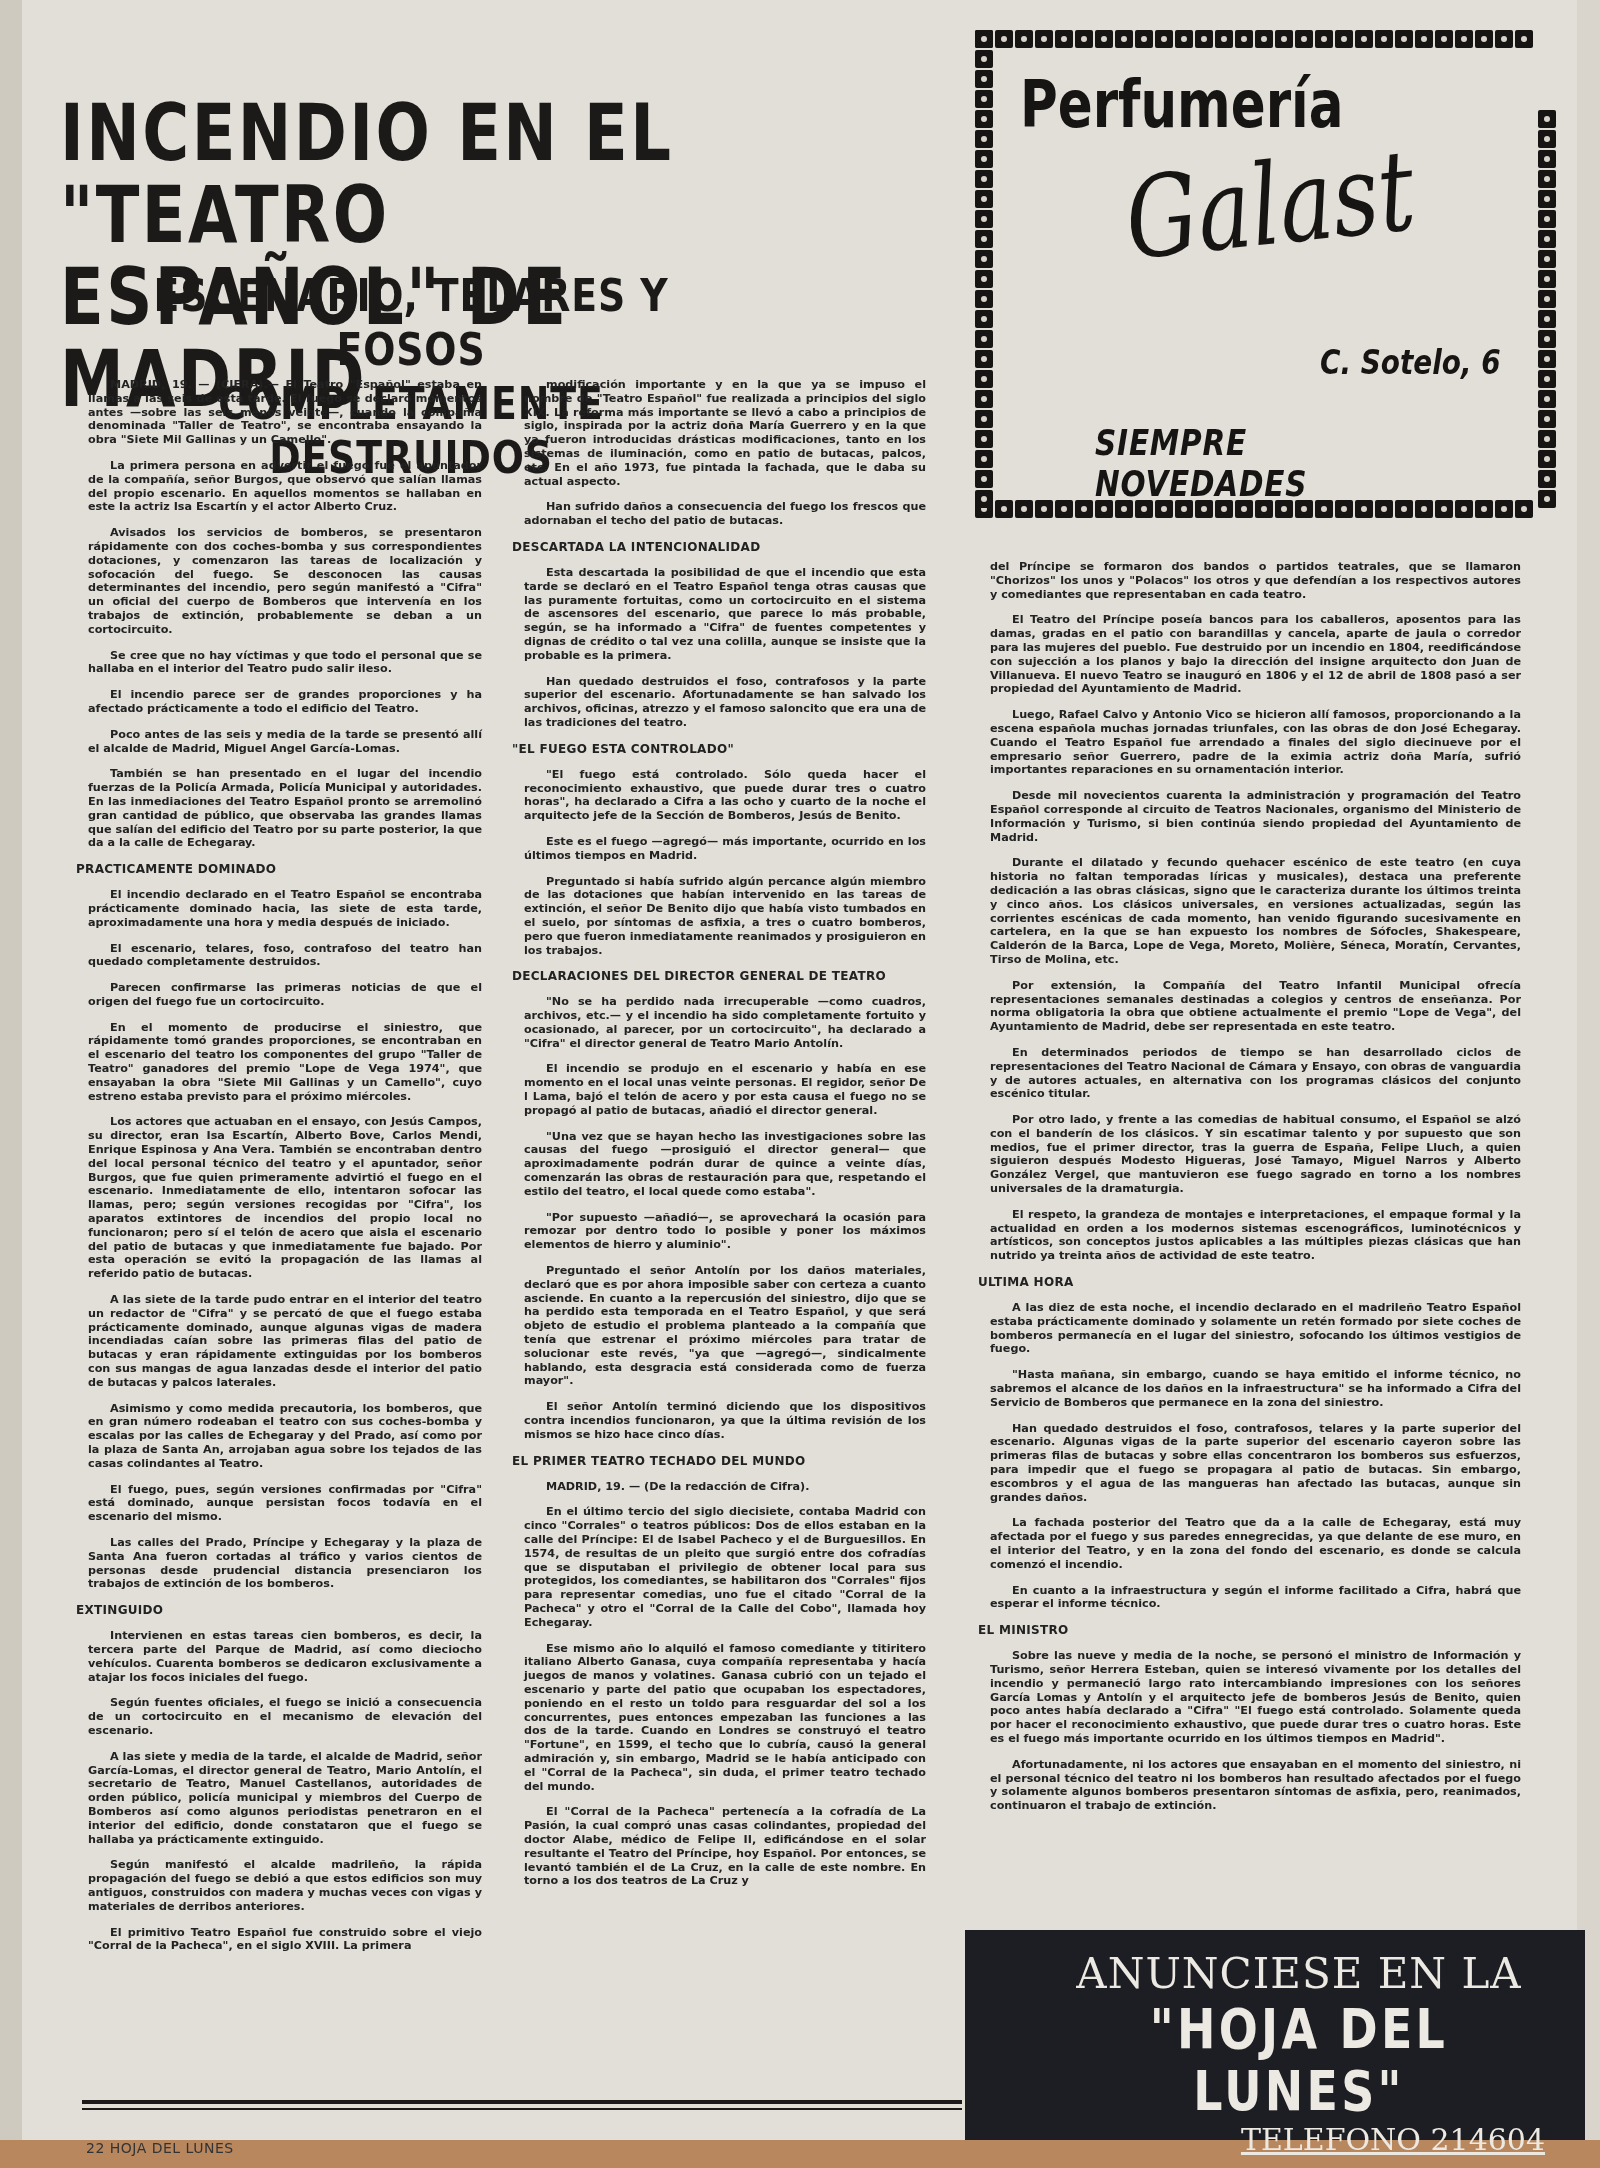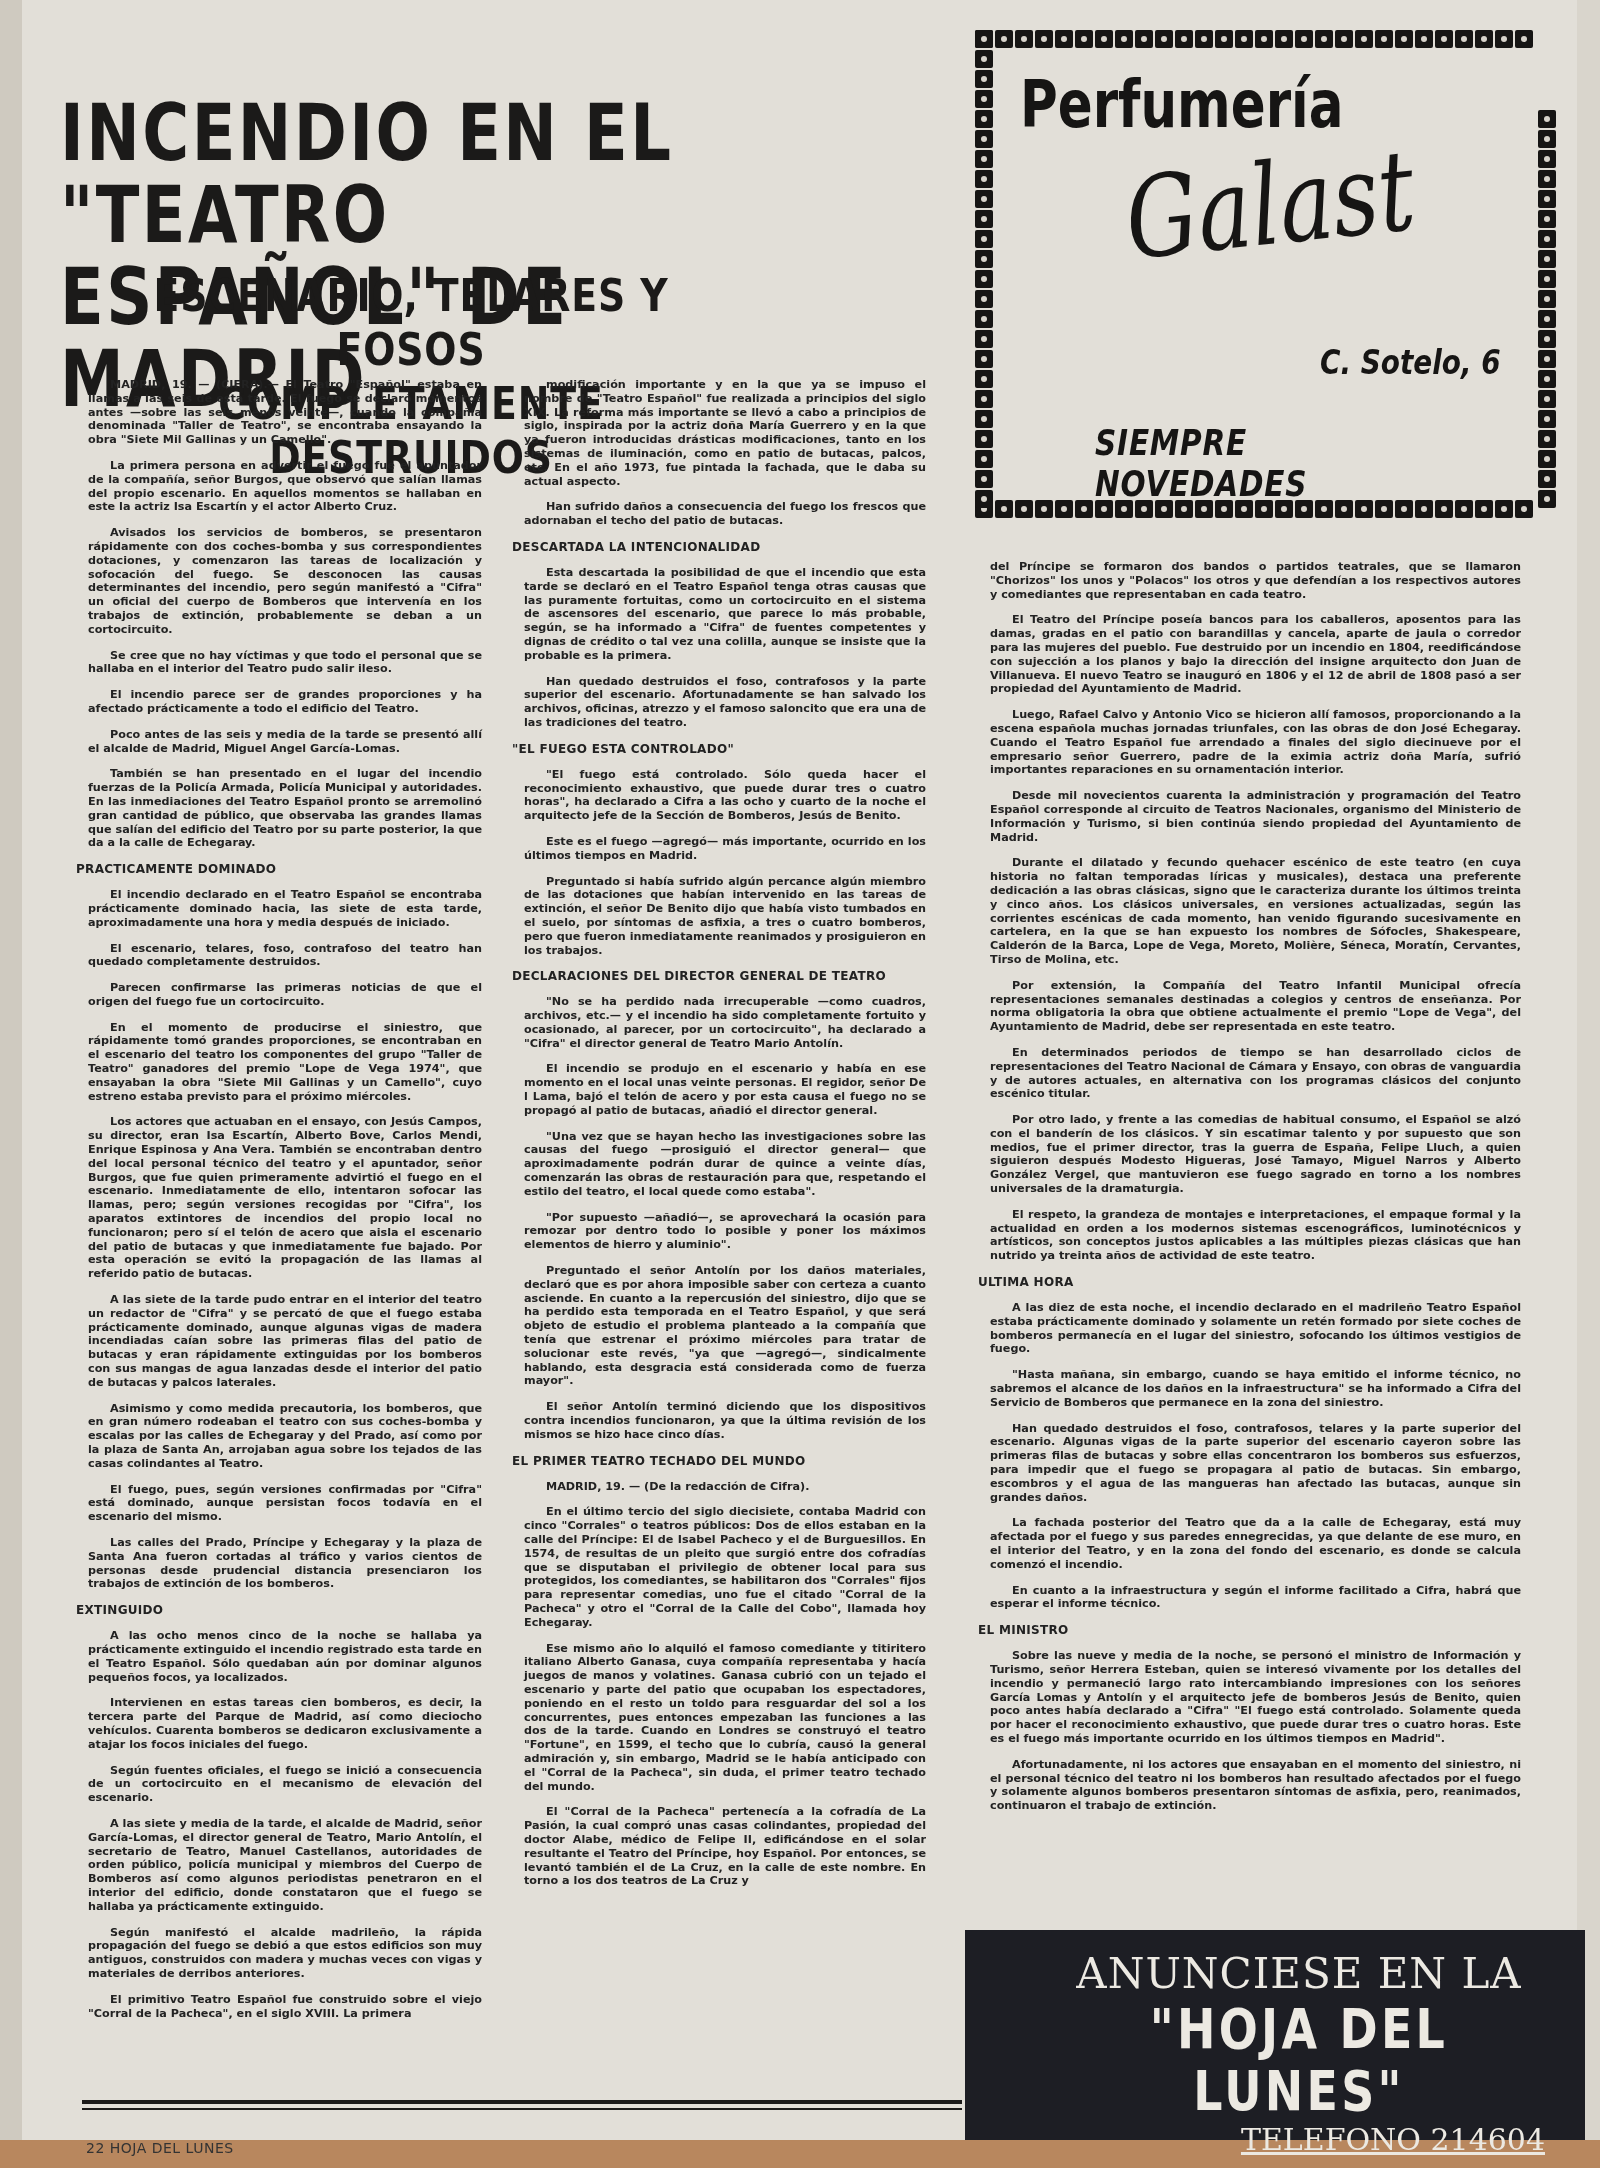--- a/index.html
+++ b/index.html
@@ -78,21 +78,20 @@
   <p>El incendio declarado en el Teatro Español se encontraba prácticamente dominado hacia, las siete de esta tarde, aproximadamente una hora y media después de iniciado.</p>
   <p>El escenario, telares, foso, contrafoso del teatro han quedado completamente destruidos.</p>
   <p>Parecen confirmarse las primeras noticias de que el origen del fuego fue un cortocircuito.</p>
   <p>En el momento de producirse el siniestro, que rápidamente tomó grandes proporciones, se encontraban en el escenario del teatro los componentes del grupo "Taller de Teatro" ganadores del premio "Lope de Vega 1974", que ensayaban la obra "Siete Mil Gallinas y un Camello", cuyo estreno estaba previsto para el próximo miércoles.</p>
   <p>Los actores que actuaban en el ensayo, con Jesús Campos, su director, eran Isa Escartín, Alberto Bove, Carlos Mendi, Enrique Espinosa y Ana Vera. También se encontraban dentro del local personal técnico del teatro y el apuntador, señor Burgos, que fue quien primeramente advirtió el fuego en el escenario. Inmediatamente de ello, intentaron sofocar las llamas, pero; según versiones recogidas por "Cifra", los aparatos extintores de incendios del propio local no funcionaron; pero sí el telón de acero que aisla el escenario del patio de butacas y que inmediatamente fue bajado. Por esta operación se evitó la propagación de las llamas al referido patio de butacas.</p>
   <p>A las siete de la tarde pudo entrar en el interior del teatro un redactor de "Cifra" y se percató de que el fuego estaba prácticamente dominado, aunque algunas vigas de madera incendiadas caían sobre las primeras filas del patio de butacas y eran rápidamente extinguidas por los bomberos con sus mangas de agua lanzadas desde el interior del patio de butacas y palcos laterales.</p>
   <p>Asimismo y como medida precautoria, los bomberos, que en gran número rodeaban el teatro con sus coches-bomba y escalas por las calles de Echegaray y del Prado, así como por la plaza de Santa An, arrojaban agua sobre los tejados de las casas colindantes al Teatro.</p>
   <p>El fuego, pues, según versiones confirmadas por "Cifra" está dominado, aunque persistan focos todavía en el escenario del mismo.</p>
   <p>Las calles del Prado, Príncipe y Echegaray y la plaza de Santa Ana fueron cortadas al tráfico y varios cientos de personas desde prudencial distancia presenciaron los trabajos de extinción de los bomberos.</p>
   <h4>EXTINGUIDO</h4>
-  <p>A las ocho menos cinco de la noche se hallaba ya prácticamente extinguido el incendio registrado esta tarde en el Teatro Español. Sólo quedaban aún por dominar algunos pequeños focos, ya localizados.</p>
   <p>Intervienen en estas tareas cien bomberos, es decir, la tercera parte del Parque de Madrid, así como dieciocho vehículos. Cuarenta bomberos se dedicaron exclusivamente a atajar los focos iniciales del fuego.</p>
   <p>Según fuentes oficiales, el fuego se inició a consecuencia de un cortocircuito en el mecanismo de elevación del escenario.</p>
   <p>A las siete y media de la tarde, el alcalde de Madrid, señor García-Lomas, el director general de Teatro, Mario Antolín, el secretario de Teatro, Manuel Castellanos, autoridades de orden público, policía municipal y miembros del Cuerpo de Bomberos así como algunos periodistas penetraron en el interior del edificio, donde constataron que el fuego se hallaba ya prácticamente extinguido.</p>
   <p>Según manifestó el alcalde madrileño, la rápida propagación del fuego se debió a que estos edificios son muy antiguos, construidos con madera y muchas veces con vigas y materiales de derribos anteriores.</p>
   <p>El primitivo Teatro Español fue construido sobre el viejo "Corral de la Pacheca", en el siglo XVIII. La primera</p>
 </div>
 
 <div class="col col2">
   <p>modificación importante y en la que ya se impuso el nombre de "Teatro Español" fue realizada a principios del siglo XIX. La reforma más importante se llevó a cabo a principios de siglo, inspirada por la actriz doña María Guerrero y en la que ya fueron introducidas drásticas modificaciones, tanto en los sistemas de iluminación, como en patio de butacas, palcos, etc. En el año 1973, fue pintada la fachada, que le daba su actual aspecto.</p>
   <p>Han sufrido daños a consecuencia del fuego los frescos que adornaban el techo del patio de butacas.</p>

